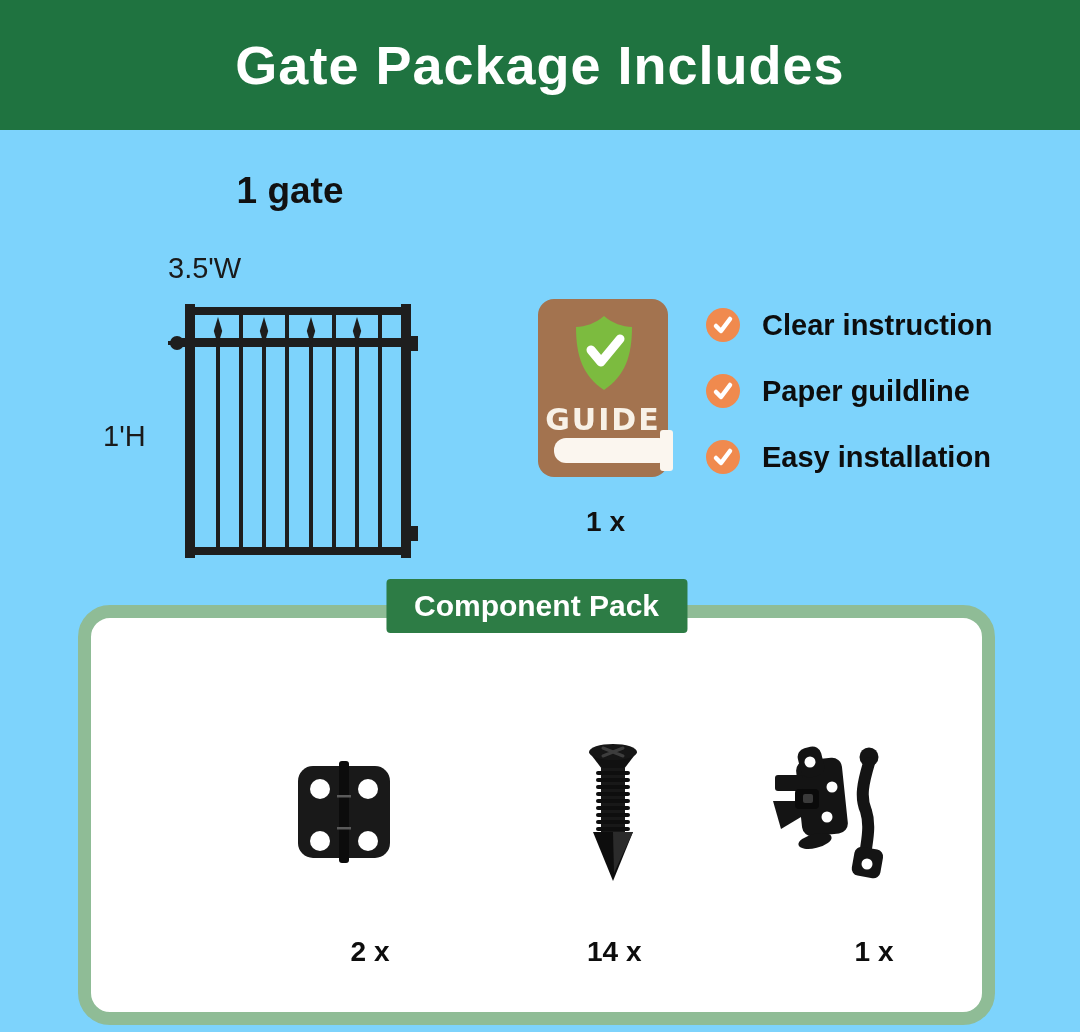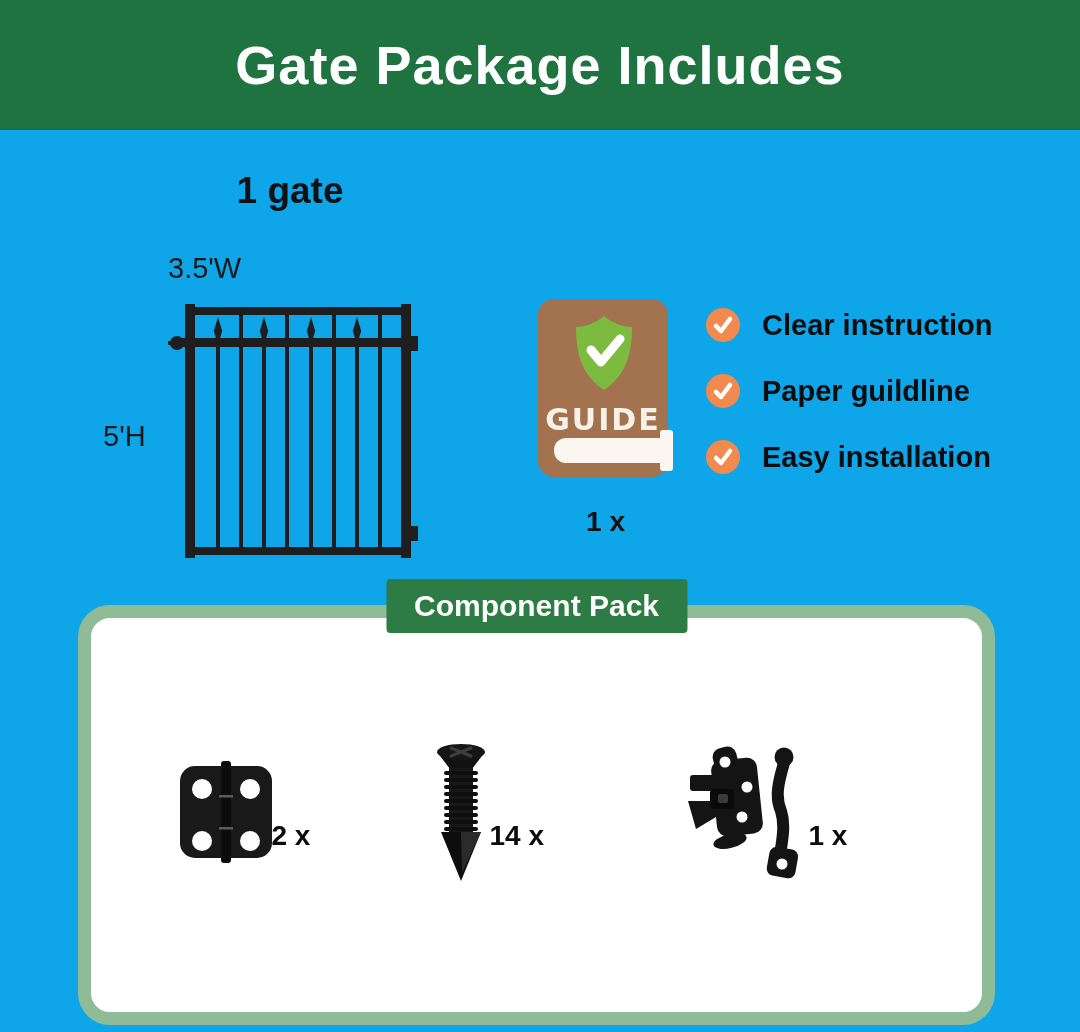--- a/index.html
+++ b/index.html
@@ -5,21 +5,21 @@
   * { margin: 0; padding: 0; box-sizing: border-box; }
   html, body { background: #ffffff; }
   body {
     font-family: "Liberation Sans", sans-serif;
     color: #111111;
   }
   .page {
     position: relative;
     width: 1080px;
     height: 1032px;
-    background: #0ea5e9;
+    background: #7dd3fc;
     overflow: hidden;
   }
 
   
   .header {
     position: absolute;
     left: 0; top: 0;
     width: 1080px; height: 130px;
     background: #1F7340;
     display: flex;
@@ -120,22 +120,22 @@
   }
   .items {
     display: flex;
     justify-content: center;
     gap: 42px;
     padding-top: 118px;
   }
   .item {
     width: 210px;
     display: flex;
-    flex-direction: row;
-    align-items: center;
+    flex-direction: column;
+    align-items: flex-end;
   }
   .item-art {
     height: 152px;
     display: flex;
     align-items: center;
     justify-content: center;
   }
   .item-qty {
     margin-top: 48px;
     font-size: 28px;
@@ -147,21 +147,21 @@
 <body>
 
 <div class="page">
 
   <div class="header">
     <h1>Gate Package Includes</h1>
   </div>
 
   <div class="gate-title">1 gate</div>
   <div class="dim-w">3.5'W</div>
-  <div class="dim-h">5'H</div>
+  <div class="dim-h">1'H</div>
 
   <svg class="gate-art" width="250" height="262" viewBox="0 0 250 262" shape-rendering="crispEdges">
     <g fill="#1e1e1e">
 
       <rect x="0" y="41" width="18" height="4"></rect>
       <circle cx="9" cy="43" r="7" shape-rendering="auto"></circle>
 
       <rect x="17" y="4" width="10" height="254"></rect>
       <rect x="233" y="4" width="10" height="254"></rect>
 

